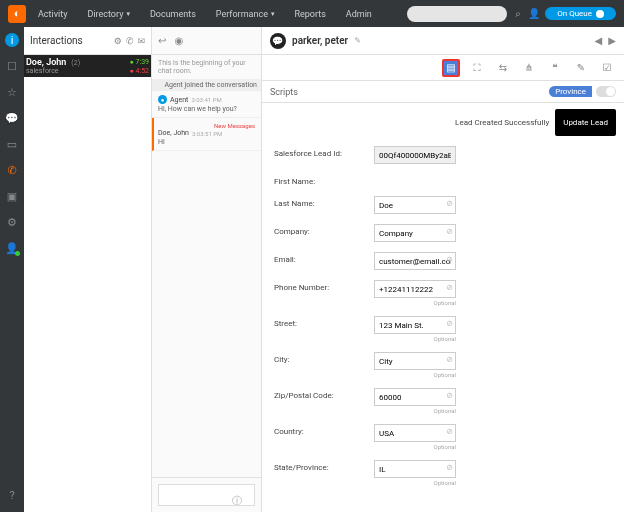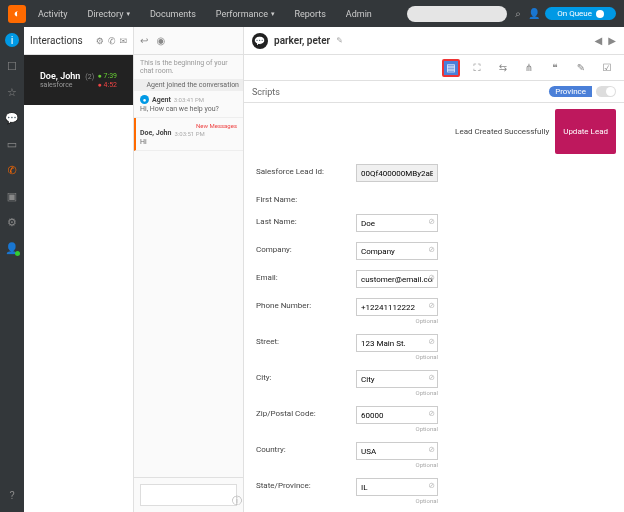--- a/index.html
+++ b/index.html
@@ -13,39 +13,39 @@
 .sicon{color:#aaa;font-size:10px;margin-left:4px}
 .onq{background:#0099e5;color:#fff;padding:2px 12px;border-radius:8px;font-size:8px;display:flex;align-items:center;gap:4px}
 .onq::after{content:"";width:8px;height:8px;background:#fff;border-radius:50%}
 .main{display:flex;height:485px}
 .rail{width:24px;background:#33373a;display:flex;flex-direction:column;align-items:center;padding-top:6px;gap:12px}
 .ri{width:14px;height:14px;color:#888;font-size:11px;display:flex;align-items:center;justify-content:center;cursor:pointer;position:relative}
 .ri.blue{background:#0099e5;border-radius:50%;color:#fff}
 .ri.org{color:#ff6a00}
 .ri.grn::after{content:"";position:absolute;width:5px;height:5px;background:#3c3;border-radius:50%;bottom:-1px;right:-1px}
 .rail .bottom{margin-top:auto;margin-bottom:10px}
-.col2{width:110px;background:#fff;border-right:1px solid #e0e0e0;display:flex;flex-direction:column}
+.col2{width:128px;background:#fff;border-right:1px solid #e0e0e0;display:flex;flex-direction:column}
 .c2h{height:28px;display:flex;align-items:center;padding:0 6px;border-bottom:1px solid #e0e0e0;gap:4px}
 .c2h .t{font-size:10px;flex:1}
 .c2h .ic{color:#888;font-size:9px;cursor:pointer}
-.card{background:#222;color:#fff;padding:16px;font-size:8px}
+.card{background:#222;color:#fff;padding:2px;font-size:8px}
 .card .nm{font-weight:600;font-size:9px}
 .card .row{display:flex;justify-content:space-between;align-items:center}
 .badge{font-size:7px;color:#888;margin-left:3px}
 .tm{font-size:7px}
 .g{color:#6c3}.r{color:#e44}
 .col3{width:110px;background:#fafafa;border-right:1px solid #e0e0e0;display:flex;flex-direction:column}
 .c3h{height:28px;border-bottom:1px solid #e0e0e0;display:flex;align-items:center;padding:0 6px;gap:8px}
 .c3h .ic{color:#888;font-size:10px;cursor:pointer}
 .note{font-size:7px;color:#999;padding:4px 6px;text-align:left}
 .ajc{font-size:7px;color:#666;background:#eee;text-align:right;padding:2px 4px}
 .msg{padding:4px 6px;border-bottom:1px solid #eee;font-size:7px}
 .msg .h{display:flex;align-items:center;gap:3px}
 .msg .av{width:9px;height:9px;border-radius:50%;background:#0099e5;color:#fff;font-size:6px;display:flex;align-items:center;justify-content:center}
-.msg .n{font-weight:700;color:#444}
+.msg .n{font-weight:400;color:#444}
 .msg .ts{color:#aaa;font-size:6px}
 .msg .b{color:#666;margin-top:1px}
 .msg.me{border-left:2px solid #ff6a00;padding-left:4px}
 .nm-tag{color:#e44;font-size:6px;text-align:right}
 .col3 .inp{margin-top:auto;padding:6px;border-top:1px solid #e0e0e0}
 .col3 .inp .box{height:22px;border:1px solid #ddd;background:#fff}
 .col4{flex:1;display:flex;flex-direction:column;overflow:hidden}
 .ph{height:28px;border-bottom:1px solid #e0e0e0;display:flex;align-items:center;padding:0 8px;gap:6px}
 .ph .av{width:16px;height:16px;border-radius:50%;background:#222;color:#fff;font-size:9px;display:flex;align-items:center;justify-content:center}
 .ph .nm{font-size:10px;font-weight:600}
@@ -54,21 +54,21 @@
 .tb{height:26px;border-bottom:1px solid #e0e0e0;display:flex;align-items:center;padding:0 8px;gap:8px}
 .tb .ic{width:18px;height:18px;display:flex;align-items:center;justify-content:center;color:#888;font-size:10px;cursor:pointer;border-radius:2px}
 .tb .hl{border:2px solid #e33;background:#4a7fd8;color:#fff}
 .sh{height:22px;border-bottom:1px solid #e0e0e0;display:flex;align-items:center;padding:0 8px;font-size:9px;color:#666}
 .sh .tog{margin-left:auto;display:flex;align-items:center;gap:4px}
 .sh .pill{background:#4a7fd8;color:#fff;padding:1px 6px;border-radius:8px 0 0 8px;font-size:8px}
 .sh .sw{width:20px;height:11px;background:#ddd;border-radius:6px;position:relative}
 .sh .sw::after{content:"";position:absolute;width:9px;height:9px;background:#fff;border-radius:50%;top:1px;right:1px}
 .ar{padding:6px 8px;display:flex;justify-content:flex-end;gap:6px;align-items:center}
 .succ{font-size:8px;color:#444}
-.ubtn{background:#be185d;color:#fff;border:none;padding:18px 8px;font-size:8px;border-radius:2px;cursor:pointer}
+.ubtn{background:#000000;color:#fff;border:none;padding:9px 8px;font-size:8px;border-radius:2px;cursor:pointer}
 .body{padding:4px 12px;overflow-y:auto;flex:1}
 .ft{font-size:11px;font-weight:700;margin-bottom:8px}
 .fr{display:flex;align-items:flex-start;margin-bottom:10px}
 .fl{width:100px;font-size:8px;color:#444;padding-top:3px}
 .fc{flex:1;max-width:82px}
 .fi{width:100%;height:18px;border:1px solid #ccc;padding:0 4px;font-size:8px;background:#fff}
 .fi.ro{background:#f0f0f0}
 .fc .c{position:relative}
 .fc .c::after{content:"⊘";position:absolute;right:3px;top:3px;color:#bbb;font-size:8px}
 .opt{font-size:6px;color:#aaa;text-align:right;margin-top:1px}

